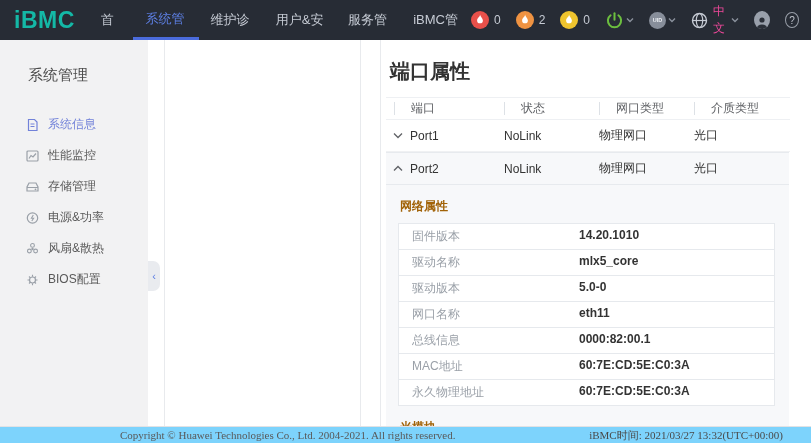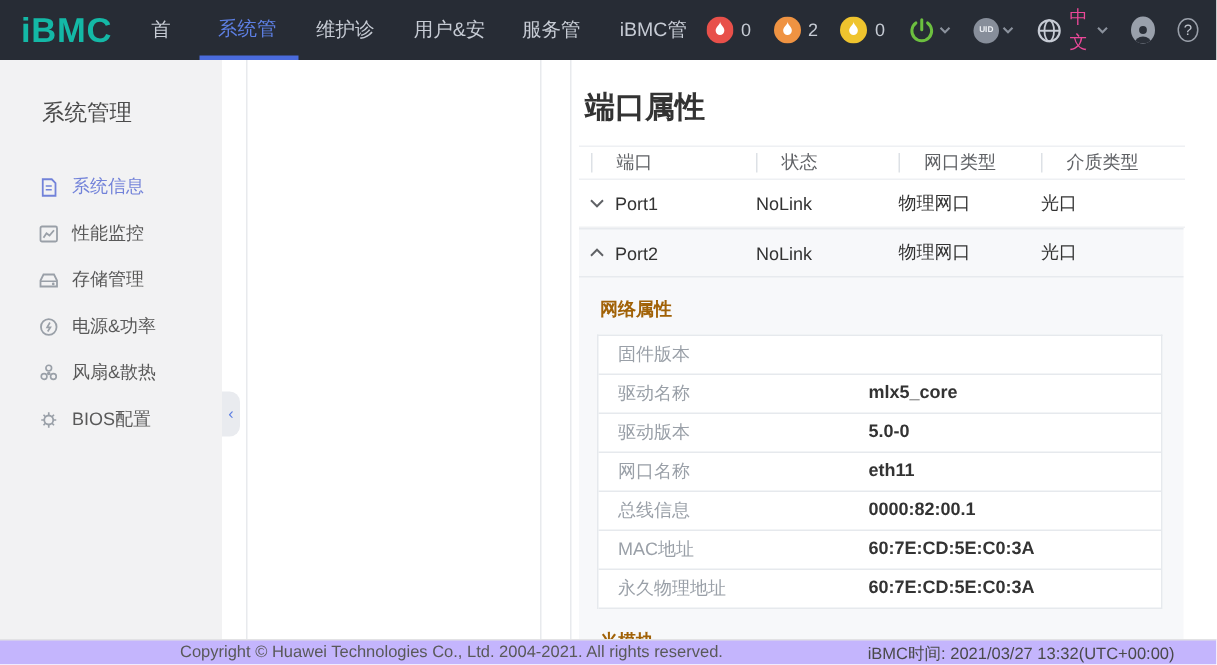--- a/index.html
+++ b/index.html
@@ -51,21 +51,21 @@
   .cell-media { flex:1; }
   .expanded { flex:1; background:#f7f8fa; border-top:1px solid #e7eaee; margin-right:1px; }
   .exp-row { border-bottom:1px solid #e7eaee; }
   .sub-label { color:#a16207; font-size:12px; margin:13px 14px 8px 14px;font-weight:bold; }
   .kv-table { margin:0 14px 0 12px; background:#fff; border:1px solid #e6e9ed; border-bottom:none; }
   .kv-row { display:flex; border-bottom:1px solid #e6e9ed; font-size:12px; align-items:flex-start; }
   .kv-label { width:48%; color:#9aa0a8; padding:4px 0 4px 13px; }
   .kv-value { flex:1; color:#333; font-weight:600; padding:4px 0; }
 
   
-  .footer { height:17px; flex:0 0 17px; background:#c4b5fd; border-top:1px solid #e2e2e4; display:flex; align-items:center; justify-content:space-between; font-size:11px; color:#595959; padding:0 28px 0 120px; }
+  .footer { height:17px; flex:0 0 17px; background:#7dd3fc; border-top:1px solid #e2e2e4; display:flex; align-items:center; justify-content:space-between; font-size:11px; color:#595959; padding:0 28px 0 120px;font-family:Liberation Serif, serif; }
   .footer-time { color:#4a4a4a; }
   svg { display:block; }
 </style>
 </head>
 <body>
 
 <div class="app">
 
   <div class="topbar">
     <div class="logo">iBMC</div>
@@ -262,20 +262,21 @@
           <span class="cell-status">NoLink</span>
           <span class="cell-type">物理网口</span>
           <span class="cell-media">光口</span>
         </div>
 
         <div class="sub-label">网络属性</div>
 
         <div class="kv-table">
           <div class="kv-row">
             <span class="kv-label">固件版本</span>
+            <span class="kv-value">14.20.1010</span>
           </div>
           <div class="kv-row">
             <span class="kv-label">驱动名称</span>
             <span class="kv-value">mlx5_core</span>
           </div>
           <div class="kv-row">
             <span class="kv-label">驱动版本</span>
             <span class="kv-value">5.0-0</span>
           </div>
           <div class="kv-row">

